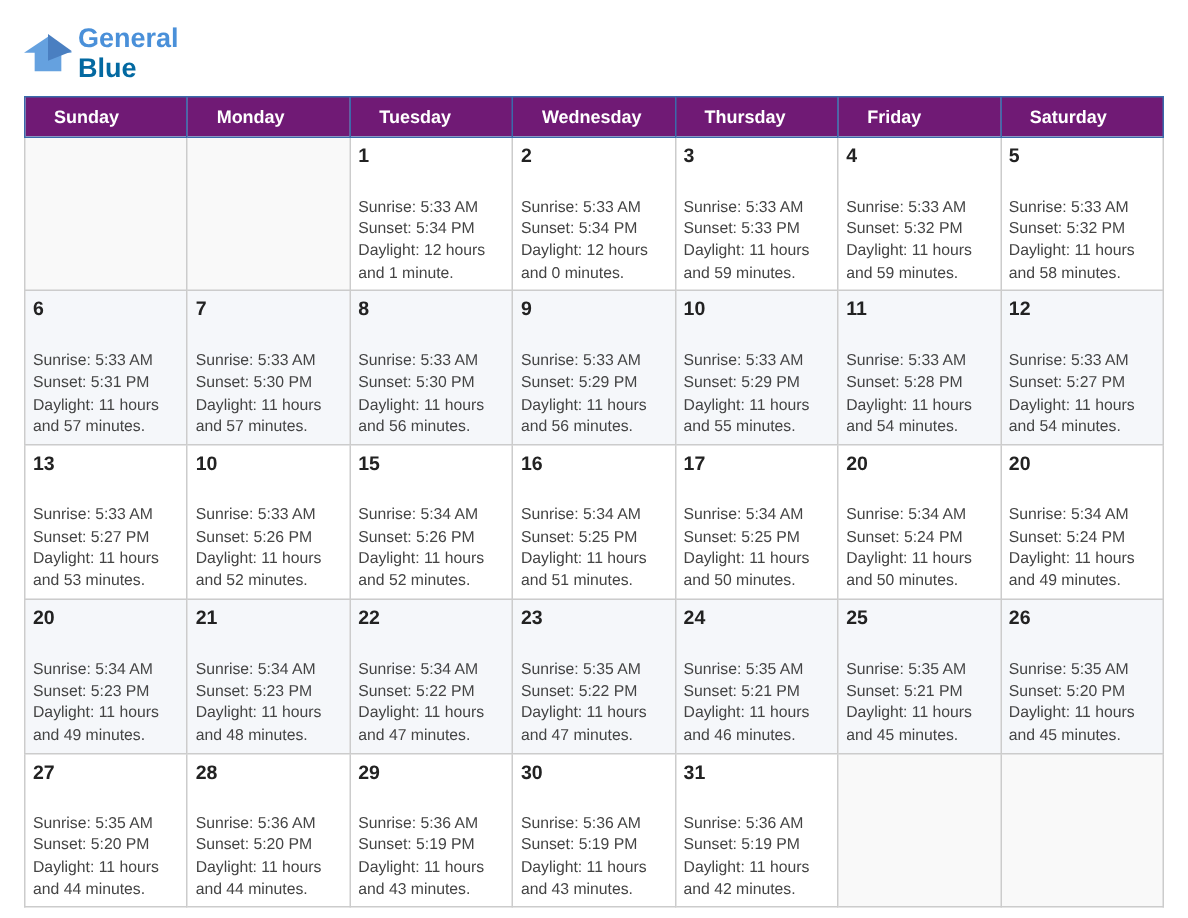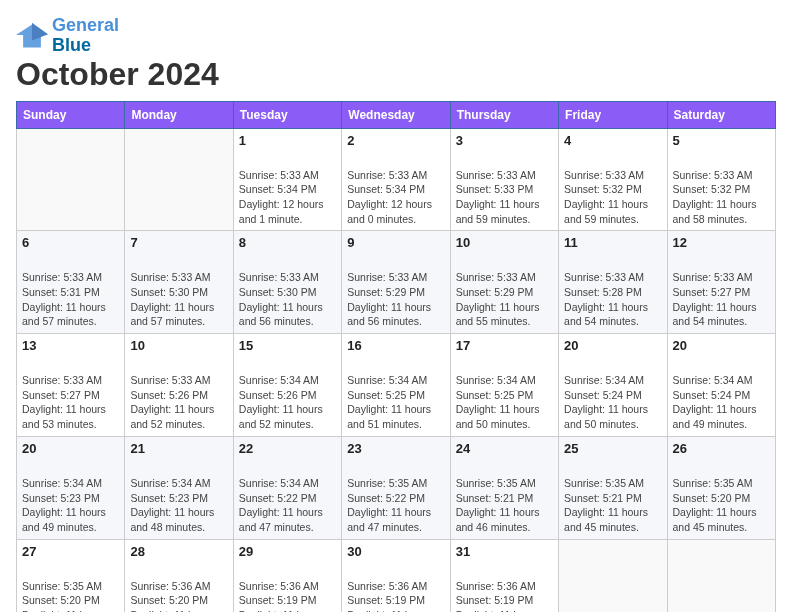--- a/index.html
+++ b/index.html
@@ -8,21 +8,20 @@
       background: #fff;
       width: 792px;
       min-height: 612px;
       padding: 16px;
     }
     .header {
       display: flex;
       align-items: flex-start;
       justify-content: space-between;
       margin-bottom: 8px;
-      flex-direction: column;
     }
     .logo {
       display: flex;
       align-items: center;
       gap: 4px;
     }
     .logo-text {
       font-size: 18px;
       font-weight: bold;
       color: #333;
@@ -44,25 +43,25 @@
     .location {
       font-size: 14px;
       color: #555;
     }
     table {
       width: 100%;
       border-collapse: collapse;
       font-size: 11px;
     }
     thead tr th {
-      background: #8b5cf6;
+      background: #701a75;
       color: #fff;
       font-size: 12px;
       font-weight: bold;
-      padding: 6px 6px;
+      padding: 6px 19px;
       text-align: left;
       border: 1px solid #3a6aaa;
     }
     tbody tr td {
       border: 1px solid #ccc;
       vertical-align: top;
       padding: 4px 5px;
       width: 108px;
       min-height: 80px;
       background: #fff;
@@ -95,21 +94,20 @@
     <svg class="logo-bird" viewBox="0 0 36 30" xmlns="http://www.w3.org/2000/svg">
       <polygon points="18,2 36,14 28,14 28,28 8,28 8,14 0,14" fill="#4a90d9" opacity="0.85"></polygon>
       <polygon points="18,0 36,13 18,20" fill="#4a7fc1"></polygon>
     </svg>
     <div class="logo-text">
       <div><span>General</span></div>
       <div><span style="color:#0369a1">Blue</span></div>
     </div>
   </div>
   <div class="title-block">
-    <div class="month-title">October 2024</div>
   </div>
 </div>
 
 <table>
   <thead>
     <tr id="header-row">
         <th>Sunday</th>
         <th>Monday</th>
         <th>Tuesday</th>
         <th>Wednesday</th>

